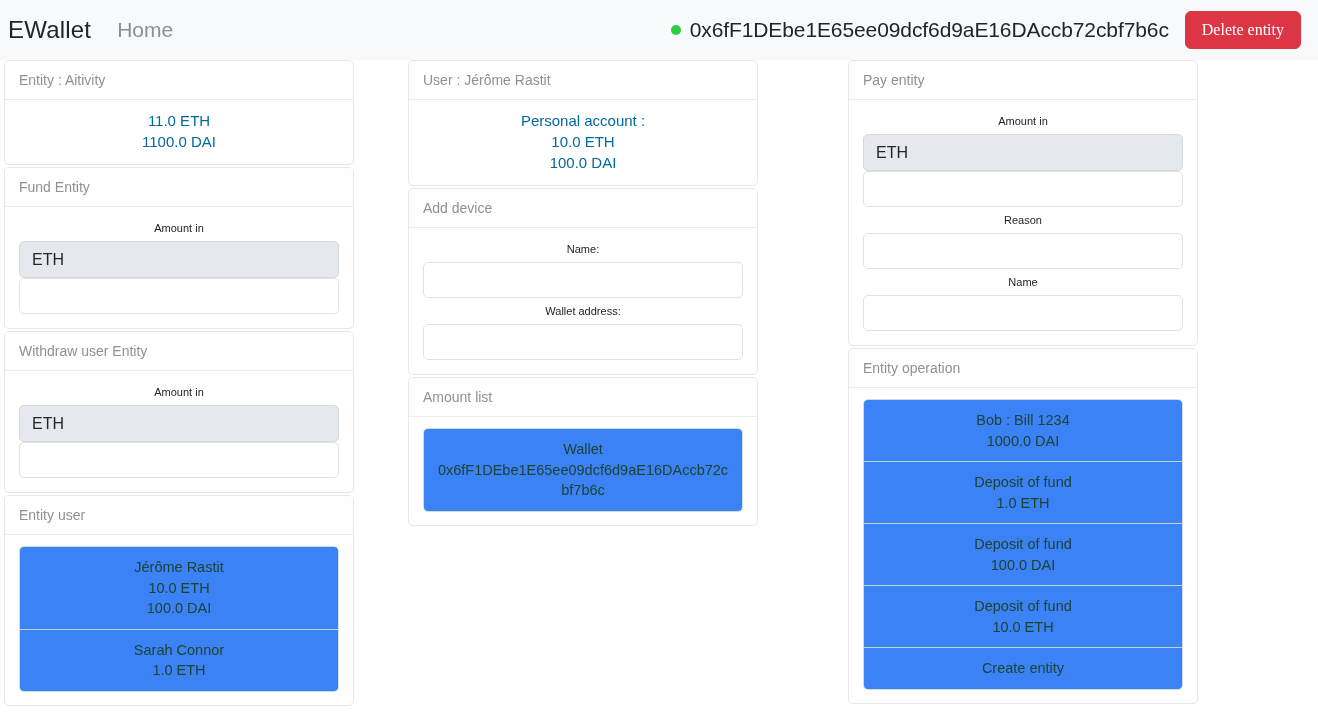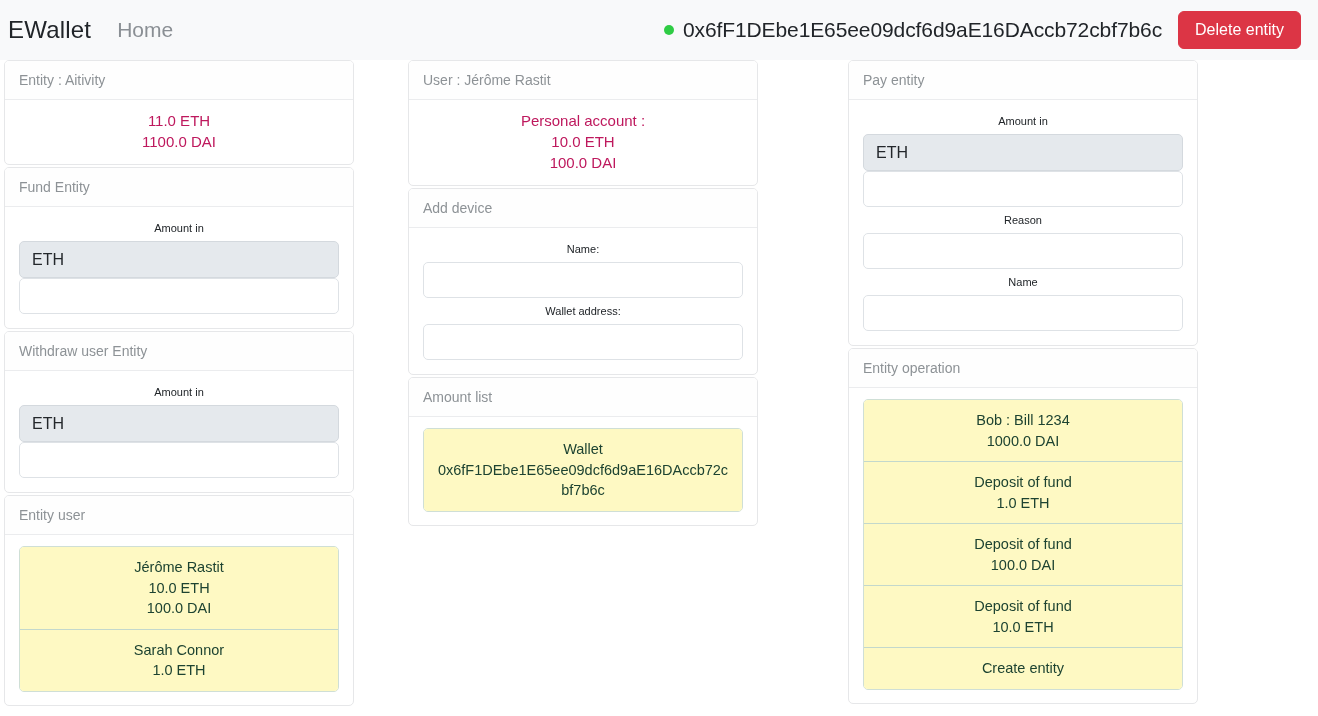--- a/index.html
+++ b/index.html
@@ -56,21 +56,21 @@
     letter-spacing: -0.1px;
   }
   .btn-danger {
     background: #dc3545;
     color: #ffffff;
     border: 1px solid #dc3545;
     border-radius: 6px;
     font-size: 16px;
     padding: 9px 16px;
     cursor: pointer;
-    font-family: Liberation Sans, sans-serif;
+    font-family: Liberation Serif, serif;
     white-space: nowrap;
   }
 
   
   .container {
     display: flex;
     padding: 0 0 0 0;
     height: 656px;
   }
   .col {
@@ -99,21 +99,21 @@
   .card-body {
     padding: 12px 14px 14px 14px;
   }
   .card-body.tight { padding: 10px 14px 12px 14px; }
   .card-body.list-body { padding: 11px 14px 13px 14px; }
 
   
   .balance-line {
     text-align: center;
     font-size: 15px;
-    color: #be185d;
+    color: #0369a1;
     line-height: 21px;
   }
 
   
   .form-label {
     display: block;
     text-align: center;
     font-size: 11px;
     color: #212529;
     margin: 3px 0 7px 0;
@@ -148,21 +148,21 @@
   }
   .gap-below { margin-bottom: 7px; }
 
   
   .list-group {
     border: 1px solid #cfdfd6;
     border-radius: 5px;
     overflow: hidden;
   }
   .list-item {
-    background: #fef9c3;
+    background: #3b82f6;
     color: #1d4331;
     text-align: center;
     font-size: 14.5px;
     line-height: 20.5px;
     padding: 10px 10px;
     border-bottom: 1px solid #c3d8cc;
     cursor: pointer;
   }
   .list-item:last-child { border-bottom: none; }
   .list-item .ln { display: block; }

